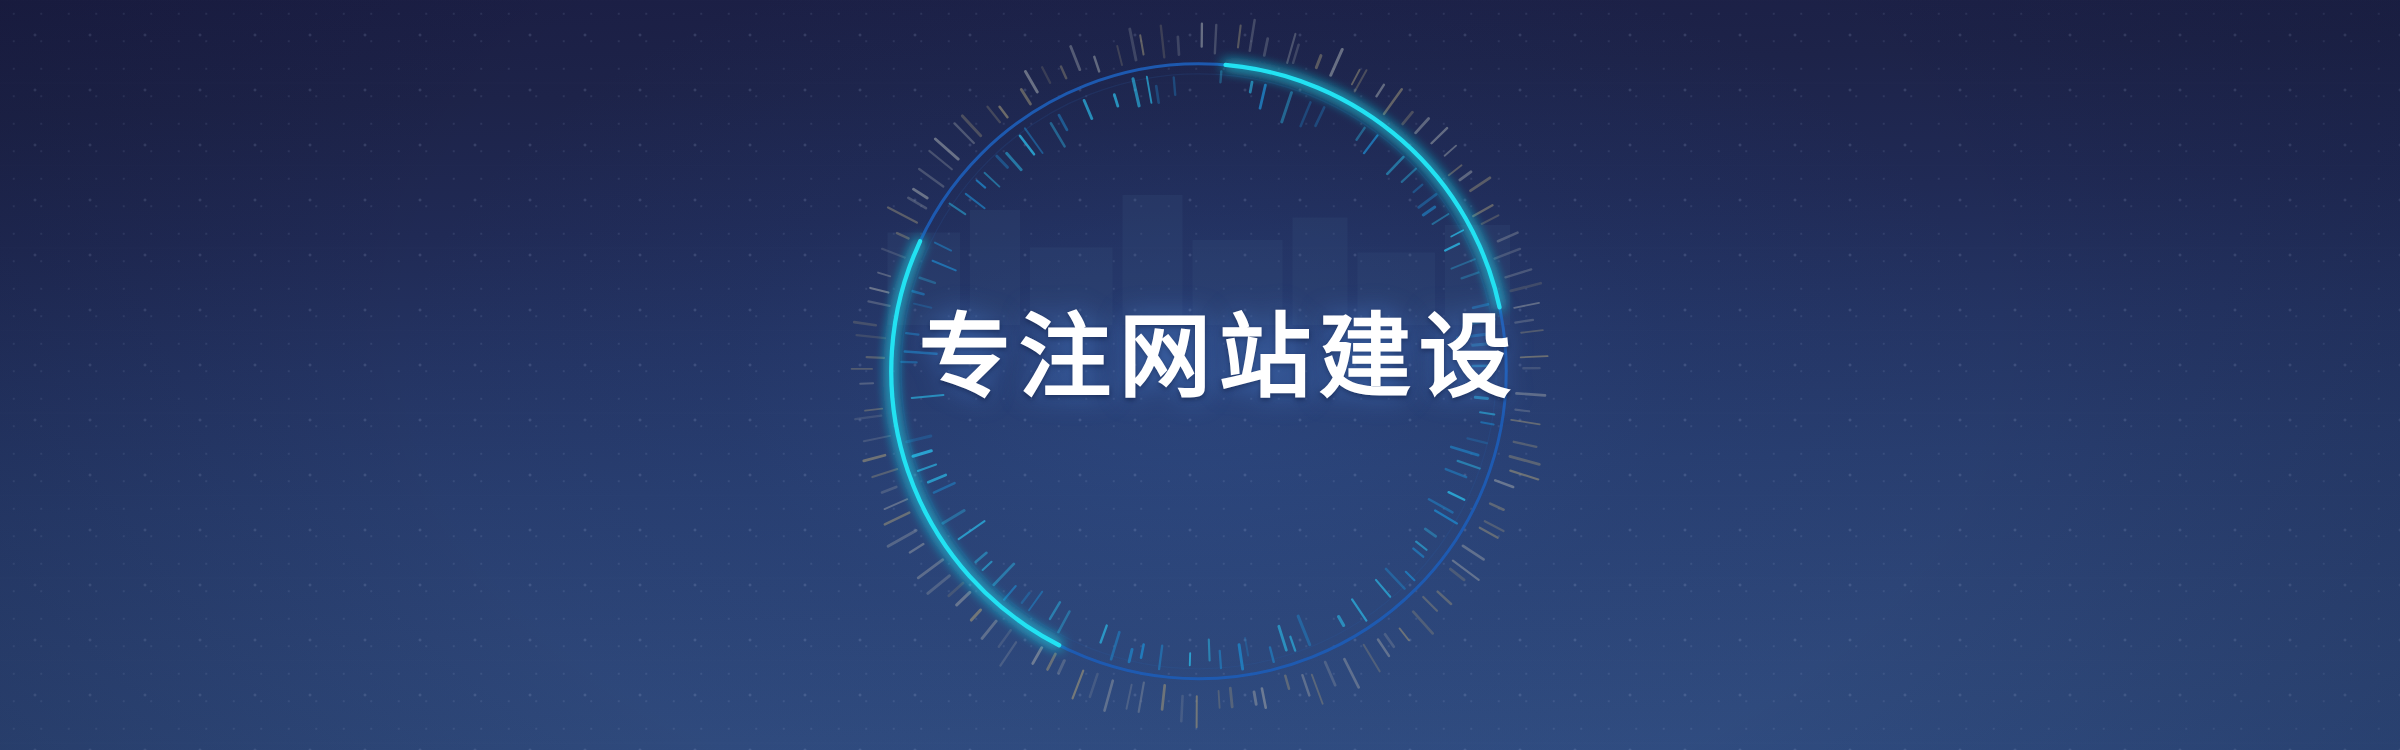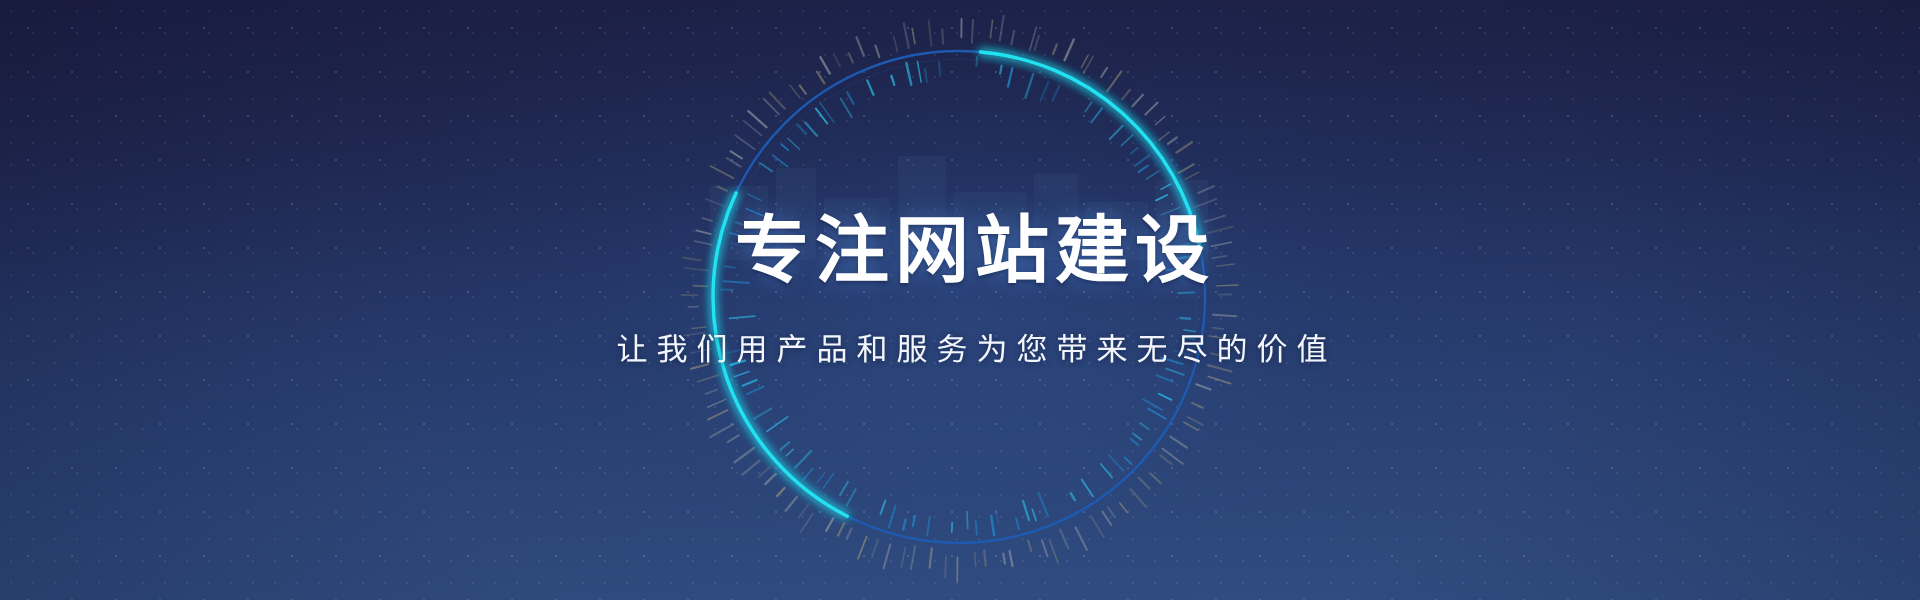--- a/index.html
+++ b/index.html
@@ -415,16 +415,15 @@
 
       <g id="accent-arcs" filter="url(#cyanGlow)">
           <path d="M 980.44 51.94 A 246 246 0 0 1 1199.62 245.85" fill="none" stroke="#23e2f2" stroke-width="3.4" stroke-linecap="round"></path>
           <path d="M 847.32 516.19 A 246 246 0 0 1 736.05 193.04" fill="none" stroke="#23e2f2" stroke-width="3.4" stroke-linecap="round"></path>
         </g>
     </svg>
   </div>
 
   <div class="content">
     <h1 class="title">专注网站建设</h1>
-    <p class="tagline">让我们用产品和服务为您带来无尽的价值</p>
   </div>
 
 </div>
 
 </body></html>

